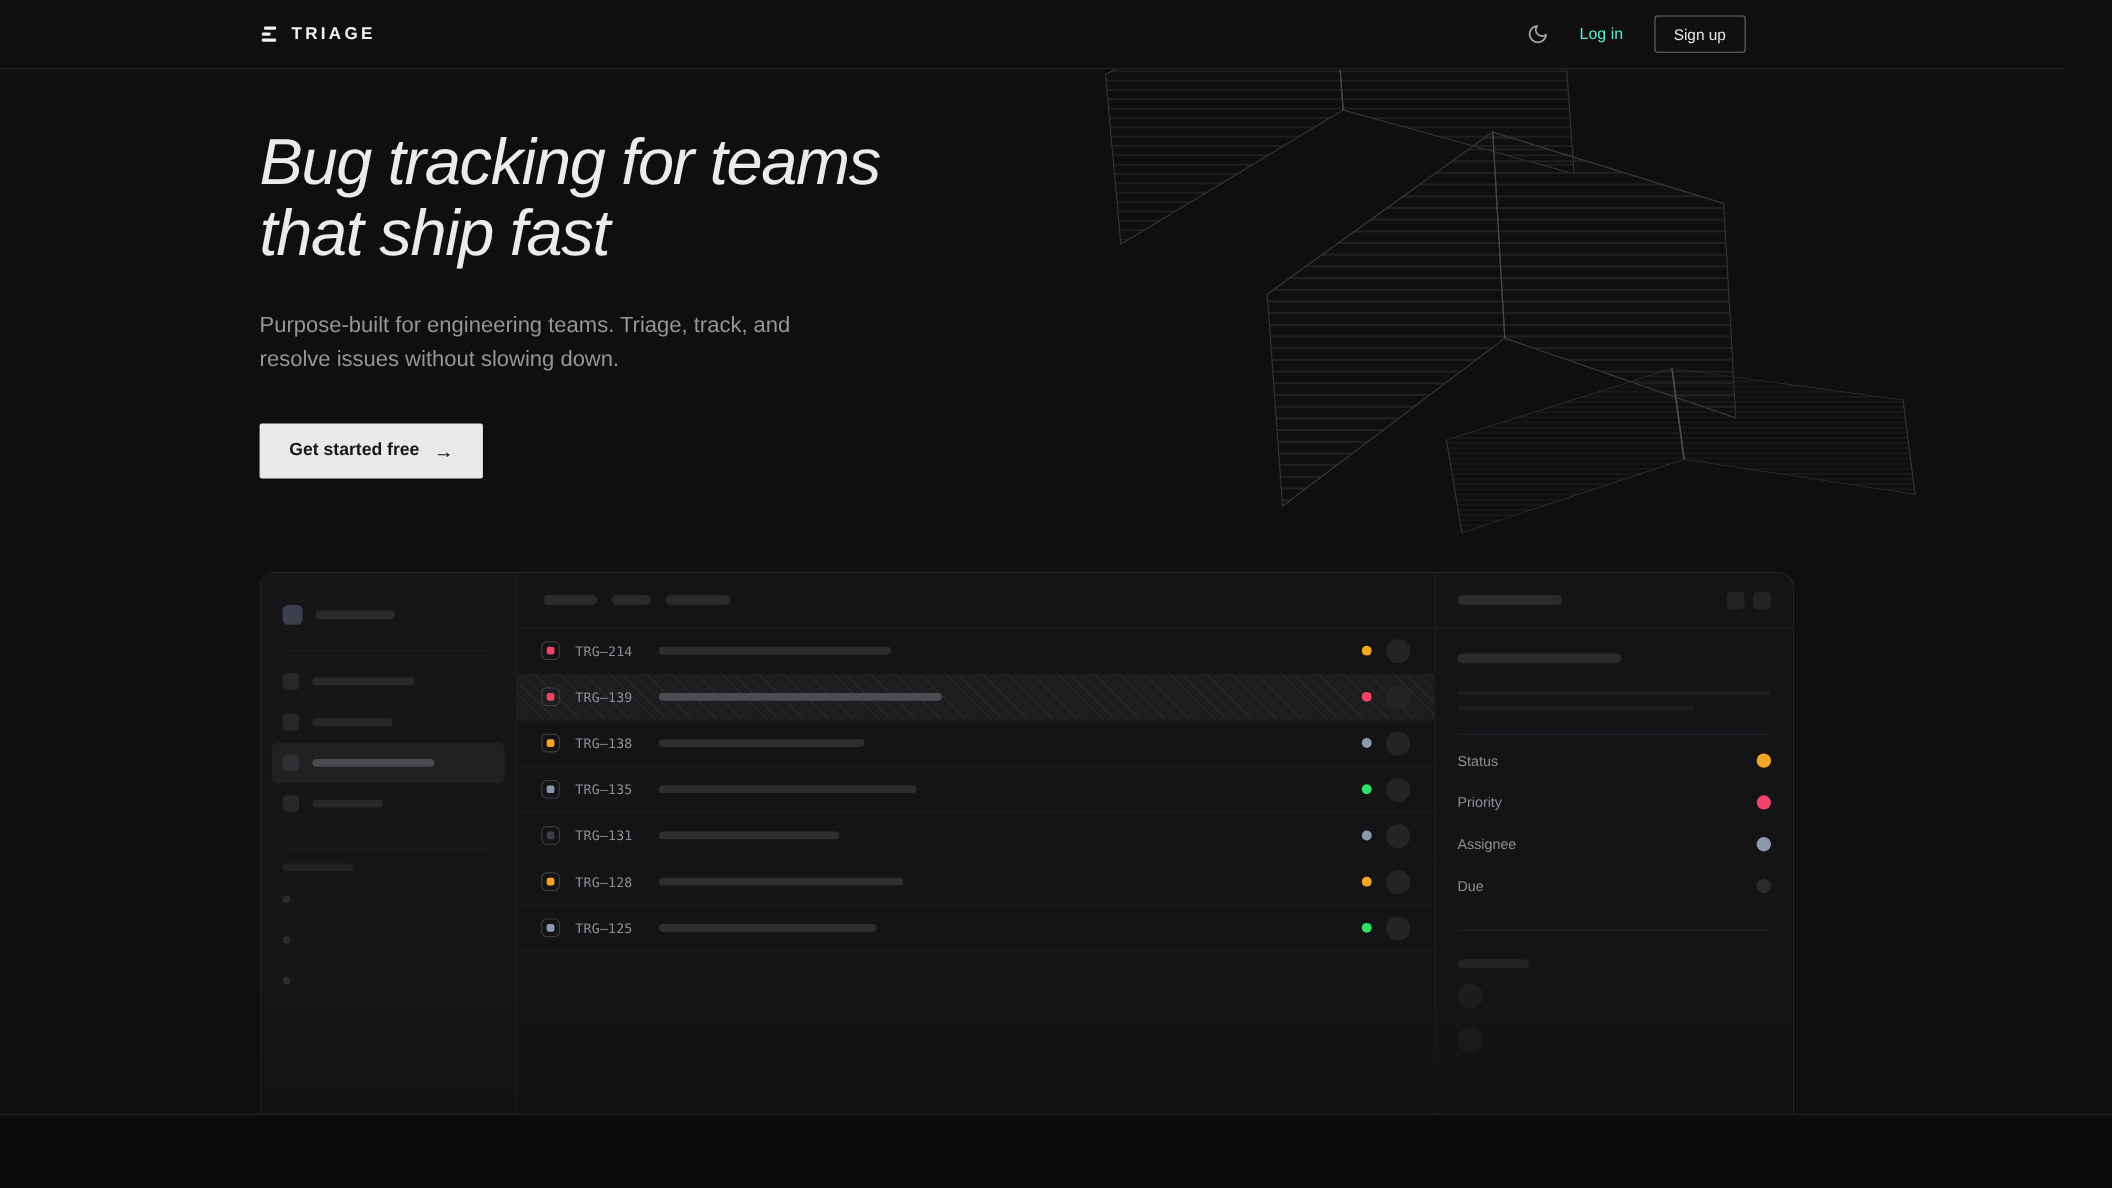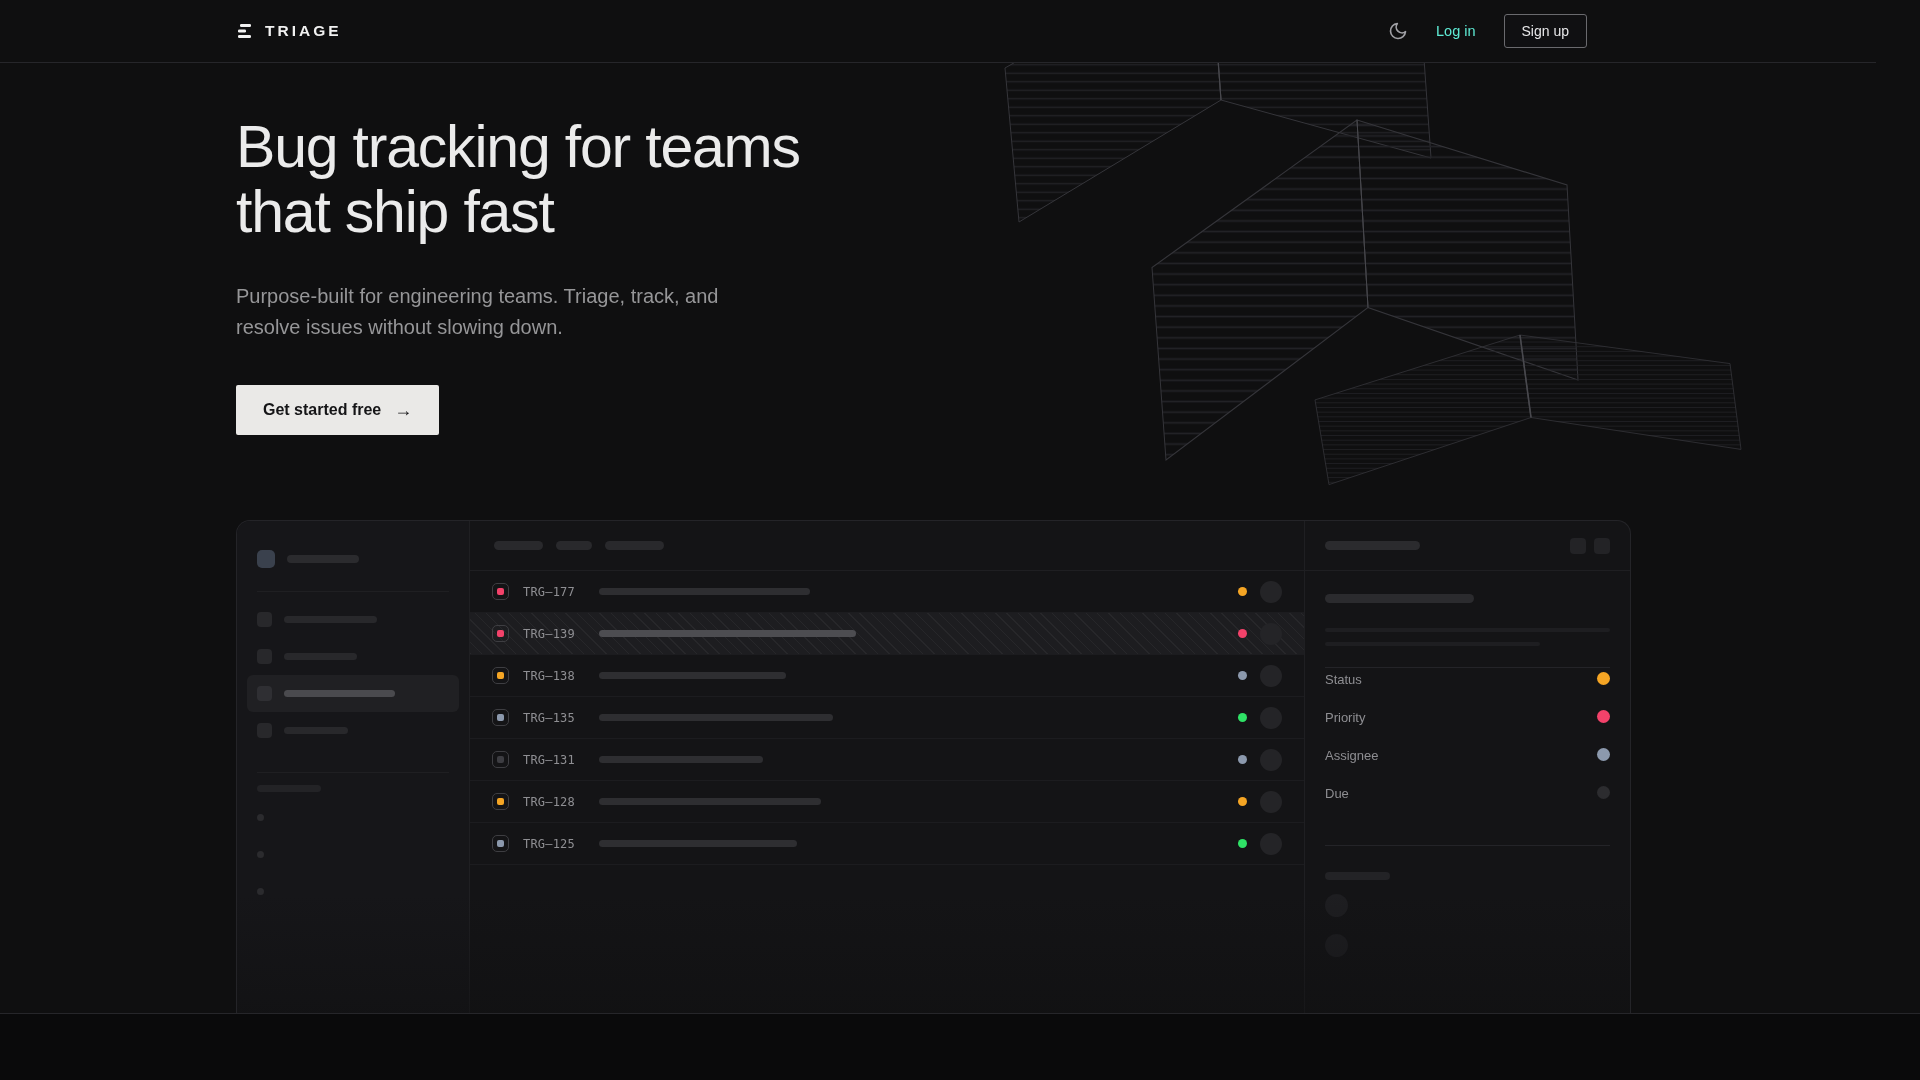--- a/index.html
+++ b/index.html
@@ -30,21 +30,21 @@
 
   
   .decor{ position:absolute; top:63px; right:0; width:960px; height:426px; overflow:hidden; z-index:0; }
 
   
   .hero{ position:absolute; left:236px; top:63px; z-index:2; }
   .hero h1{
     margin-top:52px; font-size:59px; line-height:65px; font-weight:500;
     letter-spacing:-1.2px; color:#ebebeb;
   }
-  .hero h1 span{ display:block; }
+  .hero h1 span{ display:block;font-style:italic; }
   .hero-sub{
     margin-top:36px; max-width:505px;
     font-size:20px; line-height:31px; color:#969698;
   }
   .cta-btn{
     margin-top:42px; display:inline-flex; align-items:center; gap:13px;
     height:50px; padding:0 27px; border:none; border-radius:2px;
     background:#eae9e7; color:#151517; font-family:inherit;
     font-size:16px; font-weight:600; cursor:pointer;
   }
@@ -105,21 +105,21 @@
   .det-head{ height:50px; border-bottom:1px solid #1f1f22; display:flex; align-items:center; justify-content:space-between; padding:0 20px; }
   .det-head-bar{ width:95px; height:9px; border-radius:4.5px; background:#2b2b2e; }
   .det-head-btns{ display:flex; gap:8px; }
   .det-sq{ width:16px; height:16px; border-radius:4px; background:#232326; }
   .det-body{ padding:0 20px; }
   .det-title{ width:149px; height:9px; border-radius:4.5px; background:#2b2b2e; margin-top:23px; }
   .det-line{ height:4px; border-radius:2px; background:#1e1e21; }
   .dl1{ margin-top:25px; width:100%; } .dl2{ margin-top:10px; width:215px; }
   .det-div{ height:1px; background:#242428; margin-top:21px; }
   .det-fields{ margin-top:4px; }
-  .field-row{ height:38px; display:flex; align-items:flex-start; justify-content:space-between; }
+  .field-row{ height:38px; display:flex; align-items:center; justify-content:space-between; }
   .field-label{ font-size:13px; color:#8e8e92; }
   .field-dot{ width:13px; height:13px; border-radius:50%; }
   .det-sec-pill{ width:65px; height:8px; border-radius:4px; background:#232326; margin-top:26px; }
   .det-circle{ width:23px; height:23px; border-radius:50%; background:#1e1e21; }
   .dc1{ margin-top:14px; } .dc2{ margin-top:17px; }
 
   
   .section-divider{ position:absolute; top:1013px; left:0; width:1920px; height:1px; background:#26262a; z-index:3; }
   .site-footer{ position:absolute; top:1014px; left:0; width:1920px; height:66px; background:#0a0a0b; z-index:3; }
 </style>
@@ -223,21 +223,21 @@
     <div class="list-head">
       <div class="tab-pill tp1"></div>
       <div class="tab-pill tp2"></div>
       <div class="tab-pill tp3"></div>
     </div>
     <div id="issue-rows">
         <div class="issue-row">
           <span class="prio">
             <span class="prio-dot" style="background: rgb(243, 66, 106);"></span>
           </span>
-          <span class="issue-id">TRG–177</span>
+          <span class="issue-id">TRG–214</span>
           <span class="title-bar" style="width: 211px;"></span>
           <span class="row-spacer"></span>
           <span class="status-dot" style="background: rgb(245, 165, 36);"></span>
           <span class="mk-avatar"></span>
         </div>
         <div class="issue-row highlighted">
           <span class="prio">
             <span class="prio-dot" style="background: rgb(243, 66, 106);"></span>
           </span>
           <span class="issue-id">TRG–139</span>

